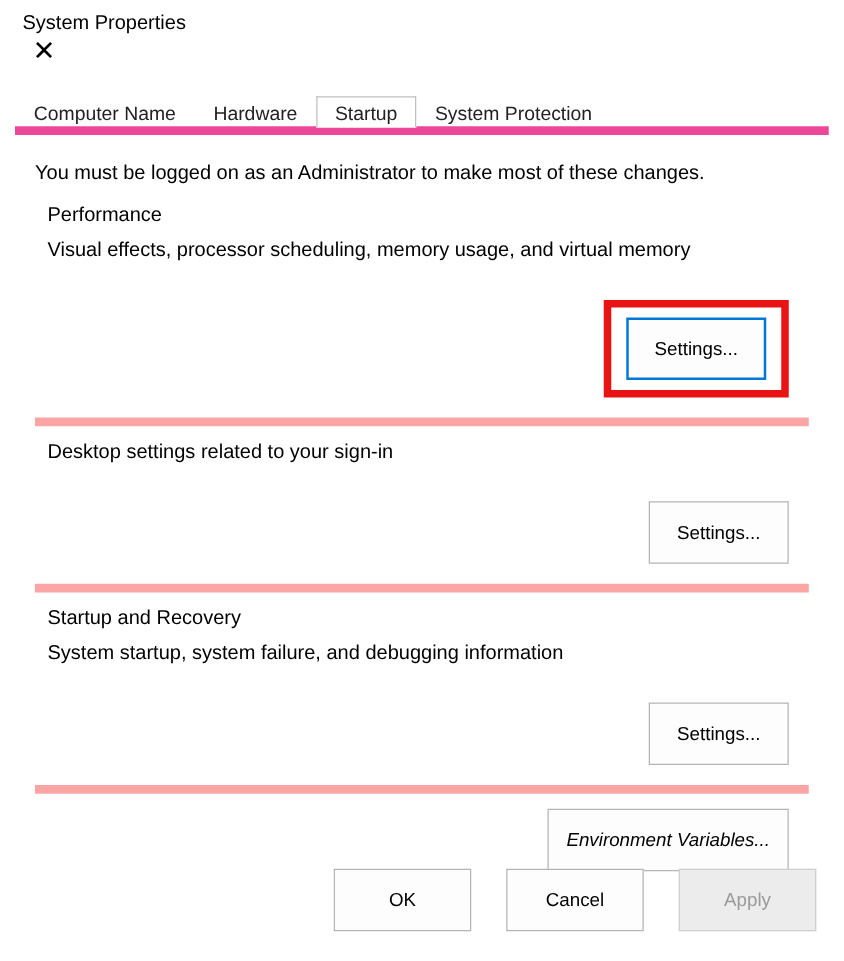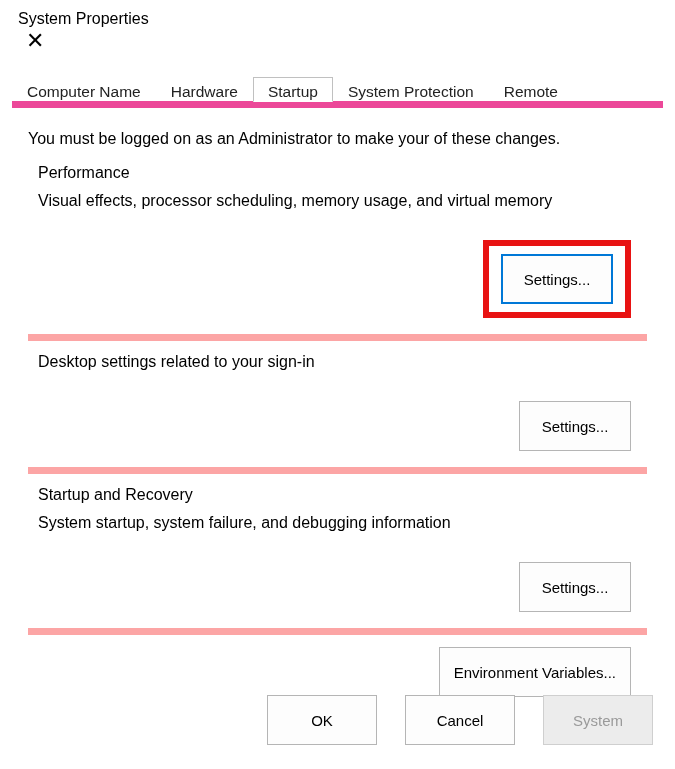--- a/index.html
+++ b/index.html
@@ -133,25 +133,24 @@
 <div class="titlebar">
   <div class="title">System Properties</div>
   <div class="close-icon">✕</div>
 </div>
 
 <div class="tabs">
   <div class="tab">Computer Name</div>
   <div class="tab">Hardware</div>
   <div class="tab active">Startup</div>
   <div class="tab">System Protection</div>
-  <div class="tab">Remote</div>
 </div>
 
 <div class="content">
-  <div class="intro">You must be logged on as an Administrator to make your of these changes.</div>
+  <div class="intro">You must be logged on as an Administrator to make most of these changes.</div>
 
   <div class="group">
     <div class="group-label">Performance</div>
     <div class="group-desc">Visual effects, processor scheduling, memory usage, and virtual memory</div>
     <div class="group-btn-row">
       <span class="highlight-red">
         <button class="win-btn focus">Settings...</button>
       </span>
     </div>
   </div>
@@ -165,21 +164,21 @@
 
   <div class="group">
     <div class="group-label">Startup and Recovery</div>
     <div class="group-desc">System startup, system failure, and debugging information</div>
     <div class="group-btn-row">
       <button class="win-btn">Settings...</button>
     </div>
   </div>
 
   <div class="env-row">
-    <button class="win-btn" style="min-width:auto; padding:6px 14px;">Environment Variables...</button>
+    <button class="win-btn" style="min-width:auto; padding:6px 14px;font-style:italic;">Environment Variables...</button>
   </div>
 </div>
 
 <div class="footer">
   <button class="win-btn">OK</button>
   <button class="win-btn">Cancel</button>
-  <button class="win-btn disabled">System</button>
+  <button class="win-btn disabled">Apply</button>
 </div>
 
 </body></html>

